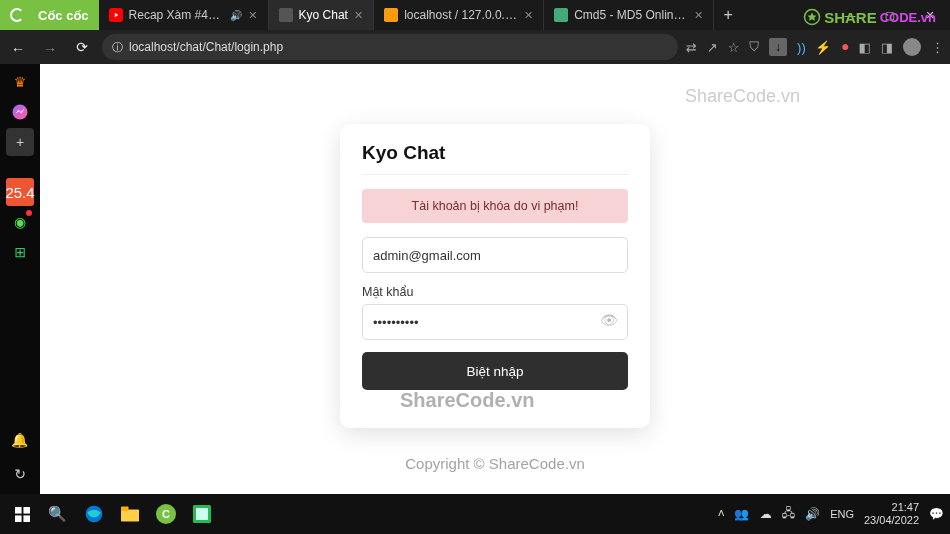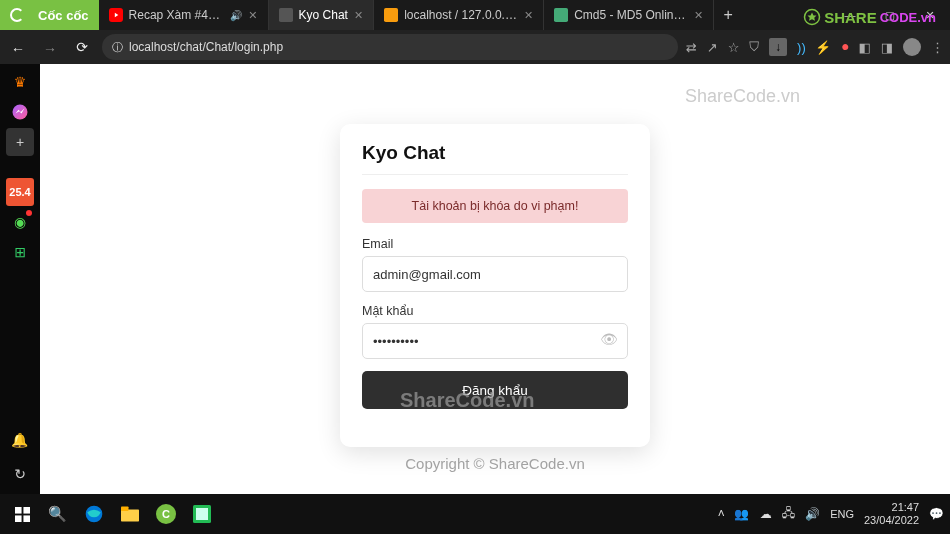--- a/index.html
+++ b/index.html
@@ -150,48 +150,47 @@
           <linearGradient id="g1" x1="0" y1="0" x2="1" y2="1">
             <stop offset="0" stop-color="#a963ff"></stop>
             <stop offset="1" stop-color="#ff5e9b"></stop>
           </linearGradient>
         </defs>
         <path d="M6 14l4-5 3 3 5-5-4 7-3-3z" fill="#fff"></path>
       </svg>
     </div>
   <div class="side-ico" style="background:#333;border-radius:4px;">+</div>
   <div style="height:18px;"></div>
-  <div class="side-ico" style="background:#e53;border-radius:3px;font-size:11px;color:#fff;font-weight:700;flex-direction:column;line-height:1;">25.4</div>
+  <div class="side-ico" style="background:#e53;border-radius:3px;font-size:15px;color:#fff;font-weight:400;flex-direction:column;line-height:1;">25.4</div>
   <div class="side-ico" style="color:#5d5;position:relative;">◉<span style="position:absolute;top:2px;right:2px;width:6px;height:6px;background:#f33;border-radius:50%;"></span></div>
   <div class="side-ico" style="color:#3c6;">⊞</div>
   <div class="side-bottom">
     <div class="side-ico">🔔</div>
     <div class="side-ico">↻</div>
   </div>
 </div>
 
 <div class="viewport">
   <div class="page">
     <div class="wm1">ShareCode.vn</div>
 
     <div class="card">
       <h1>Kyo Chat</h1>
       <div class="divider"></div>
       <div class="alert">Tài khoản bị khóa do vi phạm!</div>
 
-      <label class="field-lbl">Email</label>
       <input class="field" value="admin@gmail.com" style="">
 
       <label class="field-lbl">Mật khẩu</label>
       <div class="pw-wrap">
         <input class="field" type="password" value="••••••••••" style="">
         <span class="eye">👁</span>
       </div>
 
-      <button class="btn-login">Đăng khẩu</button>
+      <button class="btn-login">Biệt nhập</button>
 
     </div>
 
     <div class="wm2">ShareCode.vn</div>
     <div class="wm3">Copyright © ShareCode.vn</div>
   </div>
 </div>
 
 <div class="taskbar">
   <div class="task-left">

